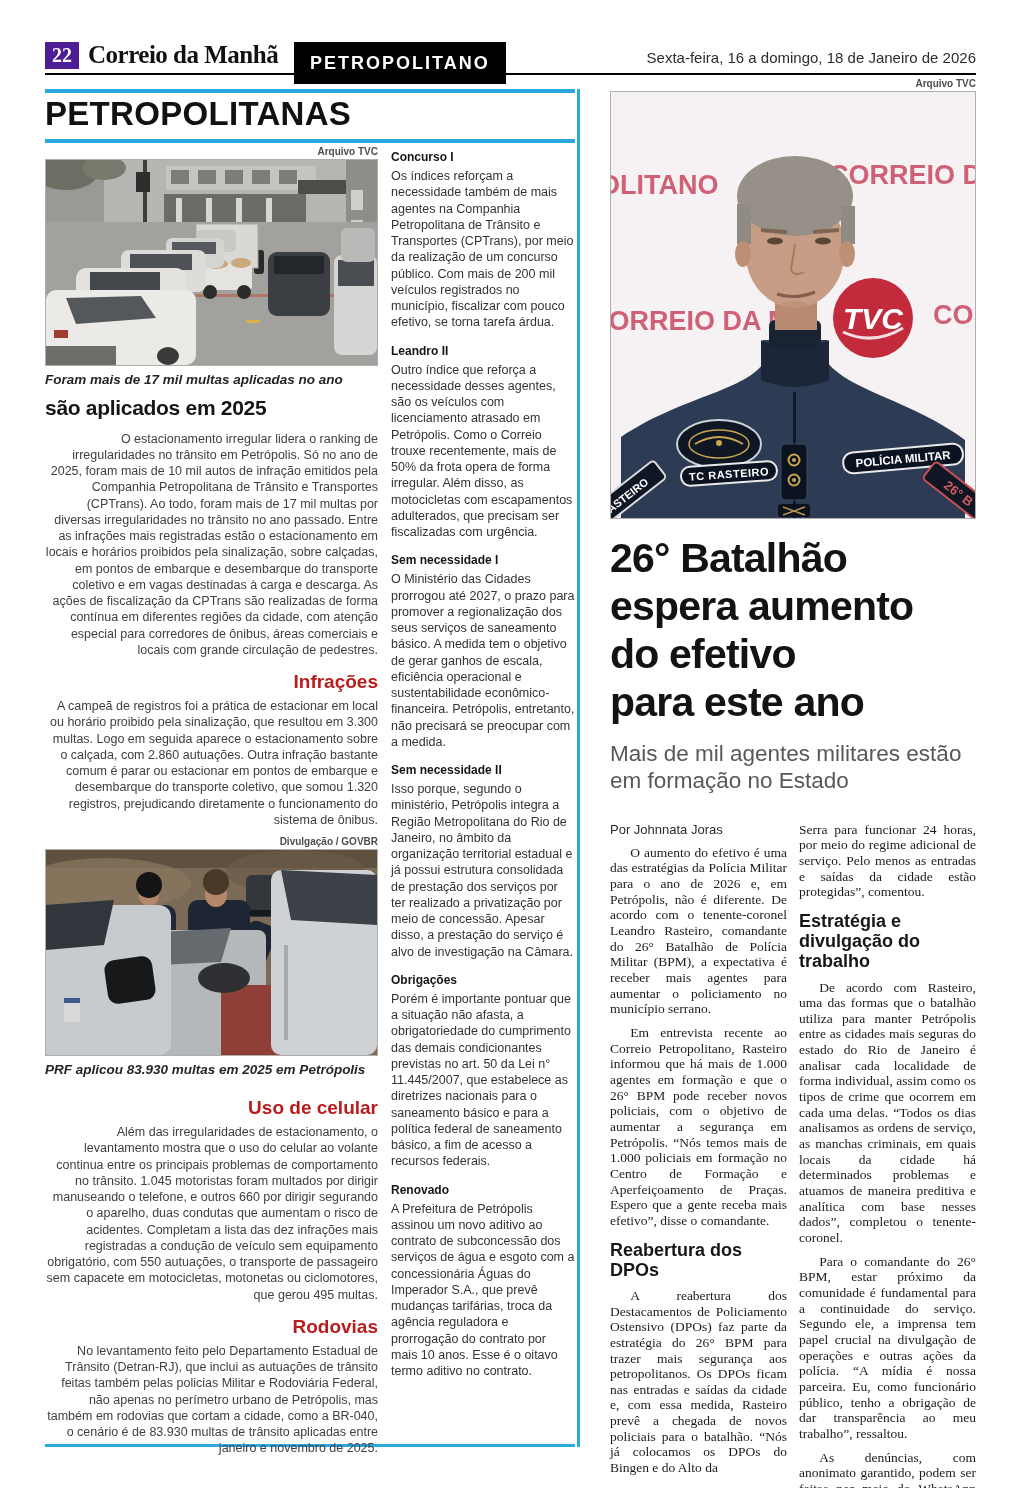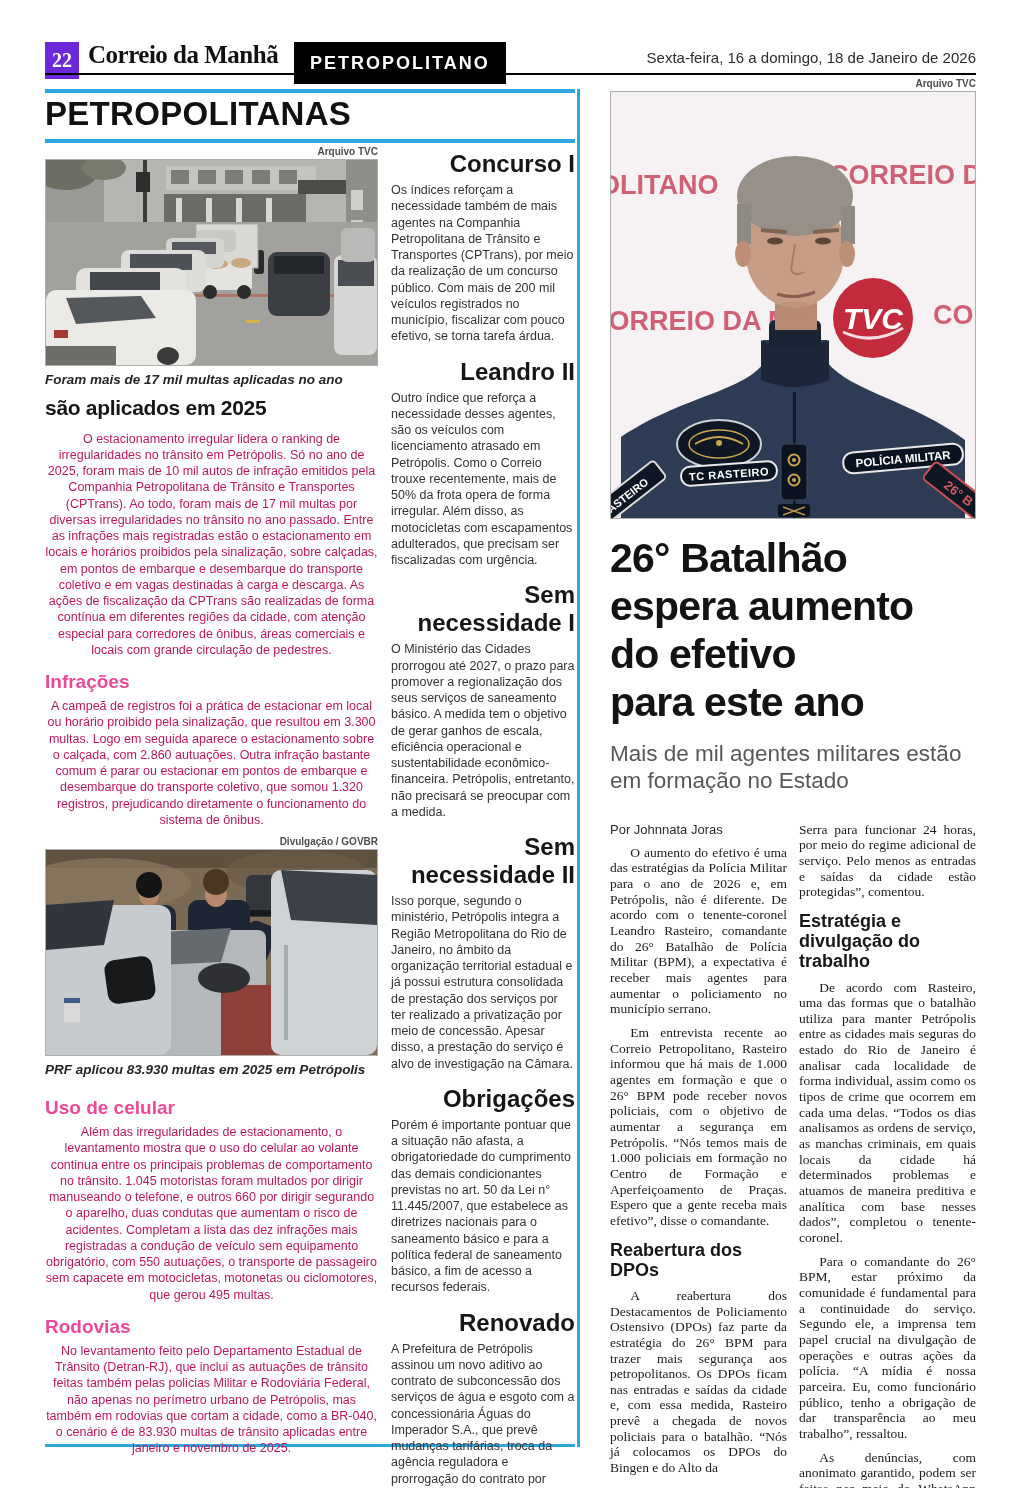--- a/index.html
+++ b/index.html
@@ -1,20 +1,20 @@
 <!DOCTYPE html>
 <html lang="pt"><head>
 <meta charset="utf-8">
 <style>
   html,body{margin:0;padding:0;background:#ffffff;}
   body{width:1010px;height:1488px;position:relative;overflow:hidden;
        font-family:"Liberation Sans",sans-serif;color:#231f20;}
   .abs{position:absolute;}
   
-  .hdr-num{left:45px;top:42px;width:34px;height:37px;background:#6d28d9;color:#fff;
+  .hdr-num{left:45px;top:42px;width:34px;height:27px;background:#4c1d95;color:#fff;
            display:flex;align-items:center;justify-content:center;
            font-family:"Liberation Serif",serif;font-weight:bold;font-size:20px;}
   .hdr-logo{left:88px;top:41px;font-family:"Liberation Serif",serif;
             font-weight:bold;font-size:25px;letter-spacing:-0.5px;color:#111;}
   .hdr-section{left:294px;top:42px;height:42px;background:#000;color:#fff;
                display:flex;align-items:center;padding:0 16px;
                font-weight:bold;font-size:18px;letter-spacing:2px;}
   .hdr-date{right:34px;top:49px;font-size:15px;color:#2e2c2d;text-align:right;}
   .hdr-rule{left:45px;top:73px;width:931px;height:2px;background:#000;}
   
@@ -25,27 +25,27 @@
   .brule{left:45px;top:1444px;width:530px;height:3px;}
   .sec-title{left:45px;top:95px;font-size:33px;font-weight:bold;letter-spacing:.3px;color:#111;}
   
   .col-left{left:45px;top:146px;width:333px;}
   .credit{text-align:right;font-size:10px;font-weight:bold;color:#4d4d4d;margin:0 0 2px;}
   .pframe{border:1px solid #aeaeae;line-height:0;}
   .pframe svg{display:block;}
   .caption{font-style:italic;font-weight:bold;font-size:13.5px;margin:6px 0 8px;color:#262626;}
   .l-head{font-weight:bold;font-size:21px;line-height:1.22;letter-spacing:-0.3px;
           margin:4px 0 10px;color:#161616;white-space:nowrap;}
-  .body-txt{font-size:12.5px;line-height:1.3;margin:0;color:#be185d;text-align:center;}
-  .sub{font-size:19px;font-weight:bold;margin:13px 0 5px;color:#ec4899;}
+  .body-txt{font-size:12.5px;line-height:1.3;margin:0;color:#404040;text-align:right;}
+  .sub{font-size:19px;font-weight:bold;margin:13px 0 5px;color:#b91c1c;text-align:right;}
   .credit2{margin-top:8px;}
   
   .col-mid{left:391px;top:150px;width:184px;}
   .brief{margin:0 0 13px;}
-  .brief h3{font-size:24px;font-weight:bold;margin:0 0 4px;color:#161616;text-align:right;}
+  .brief h3{font-size:12px;font-weight:bold;margin:0 0 4px;color:#161616;}
   .brief p{font-size:12.5px;line-height:1.3;margin:0;color:#333;}
   
   .col-right{left:610px;top:78px;width:366px;}
   .r-head{font-weight:bold;font-size:41px;line-height:1.17;letter-spacing:-0.8px;color:#131313;}
   .r-head-wrap{margin-top:16px;}
   .deck{font-size:22.5px;line-height:1.22;color:#57585a;margin-top:13px;}
   .art{display:flex;gap:12px;margin-top:19px;}
   .acol{width:177px;font-family:"Liberation Serif",serif;font-size:13.5px;
         line-height:1.16;text-align:justify;color:#1d1b1c;}
   .acol p{margin:8px 0 2px;text-indent:1.5em;}

